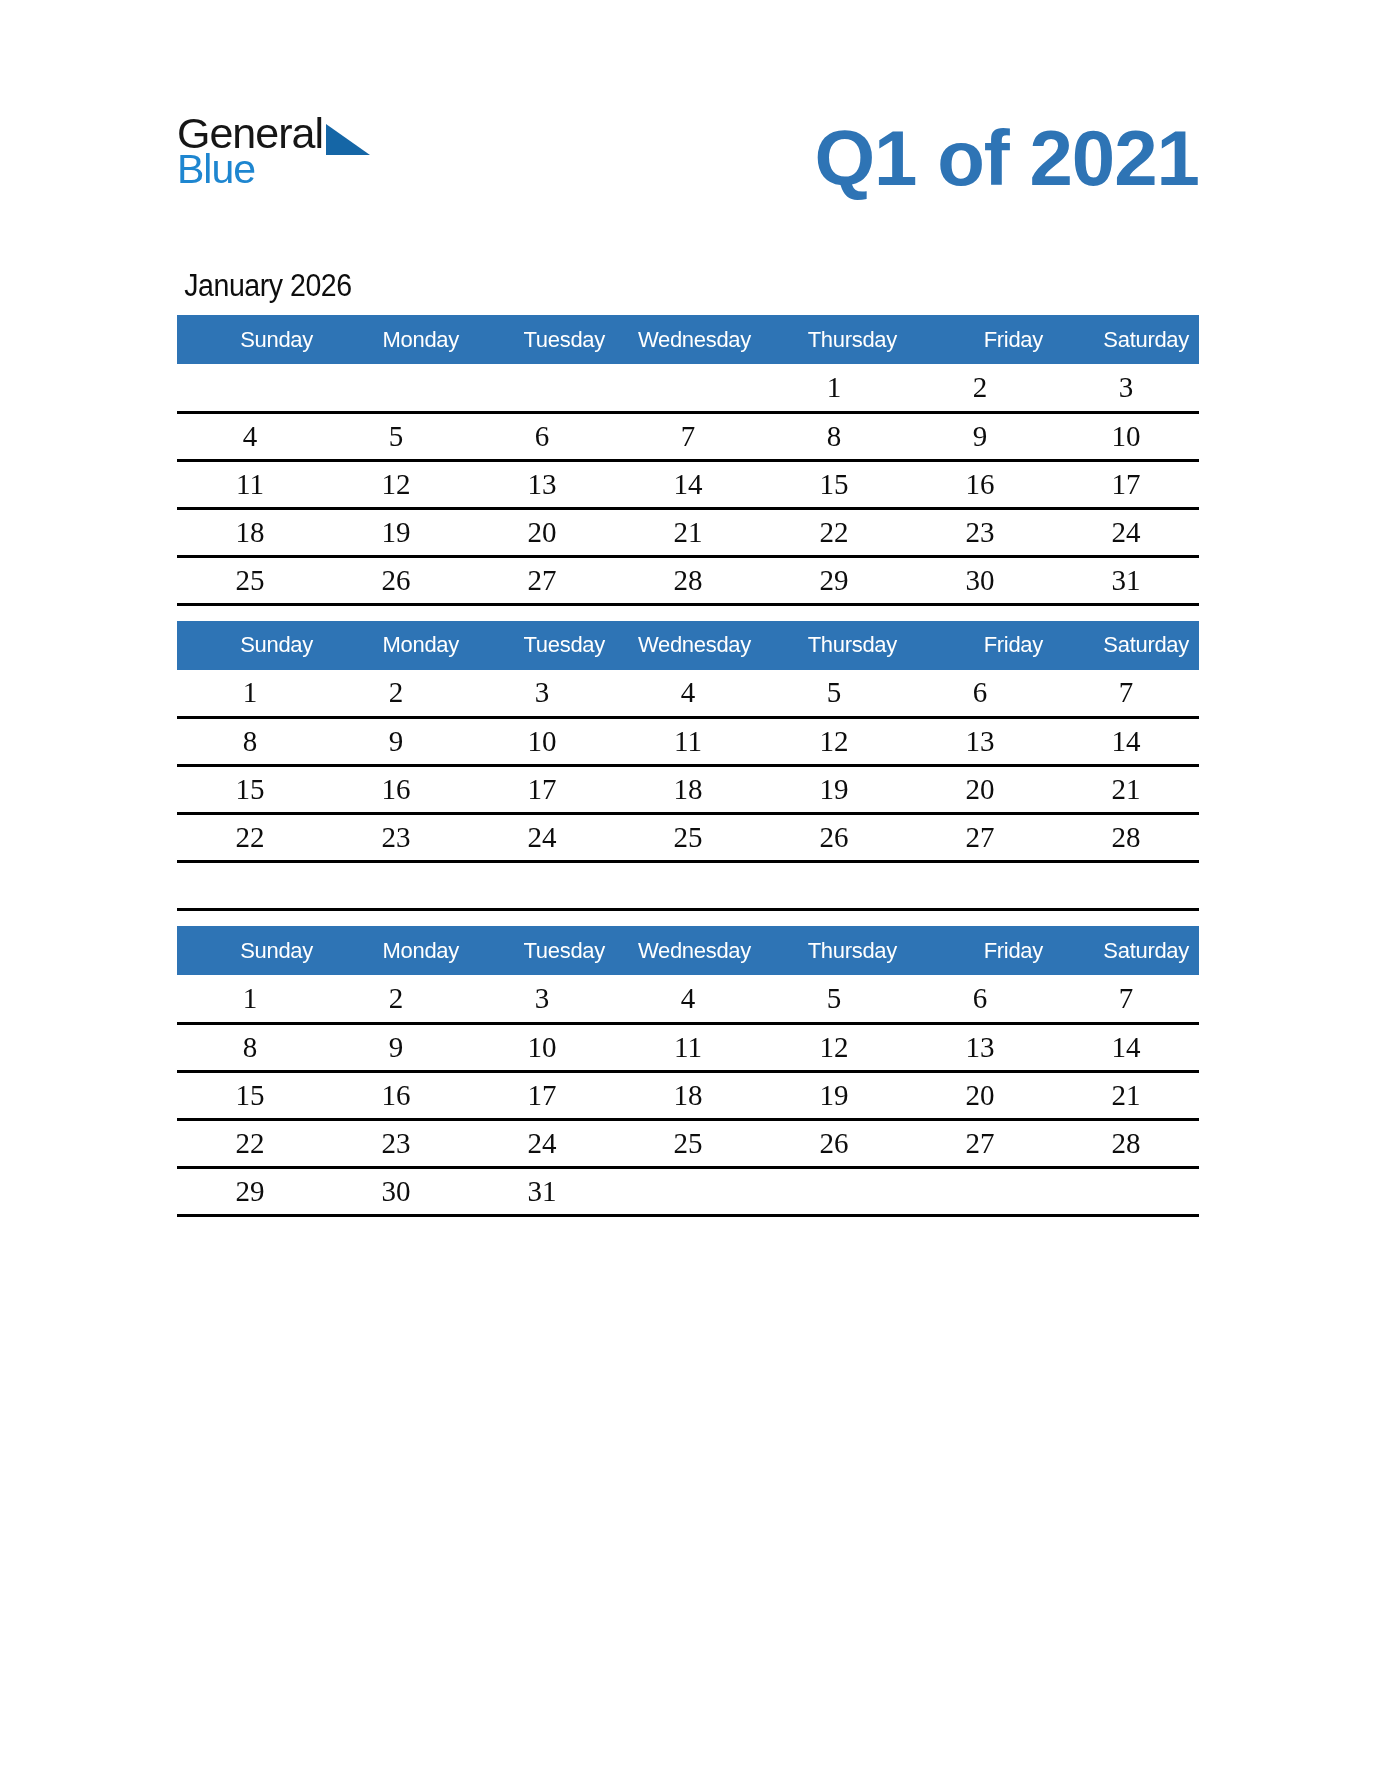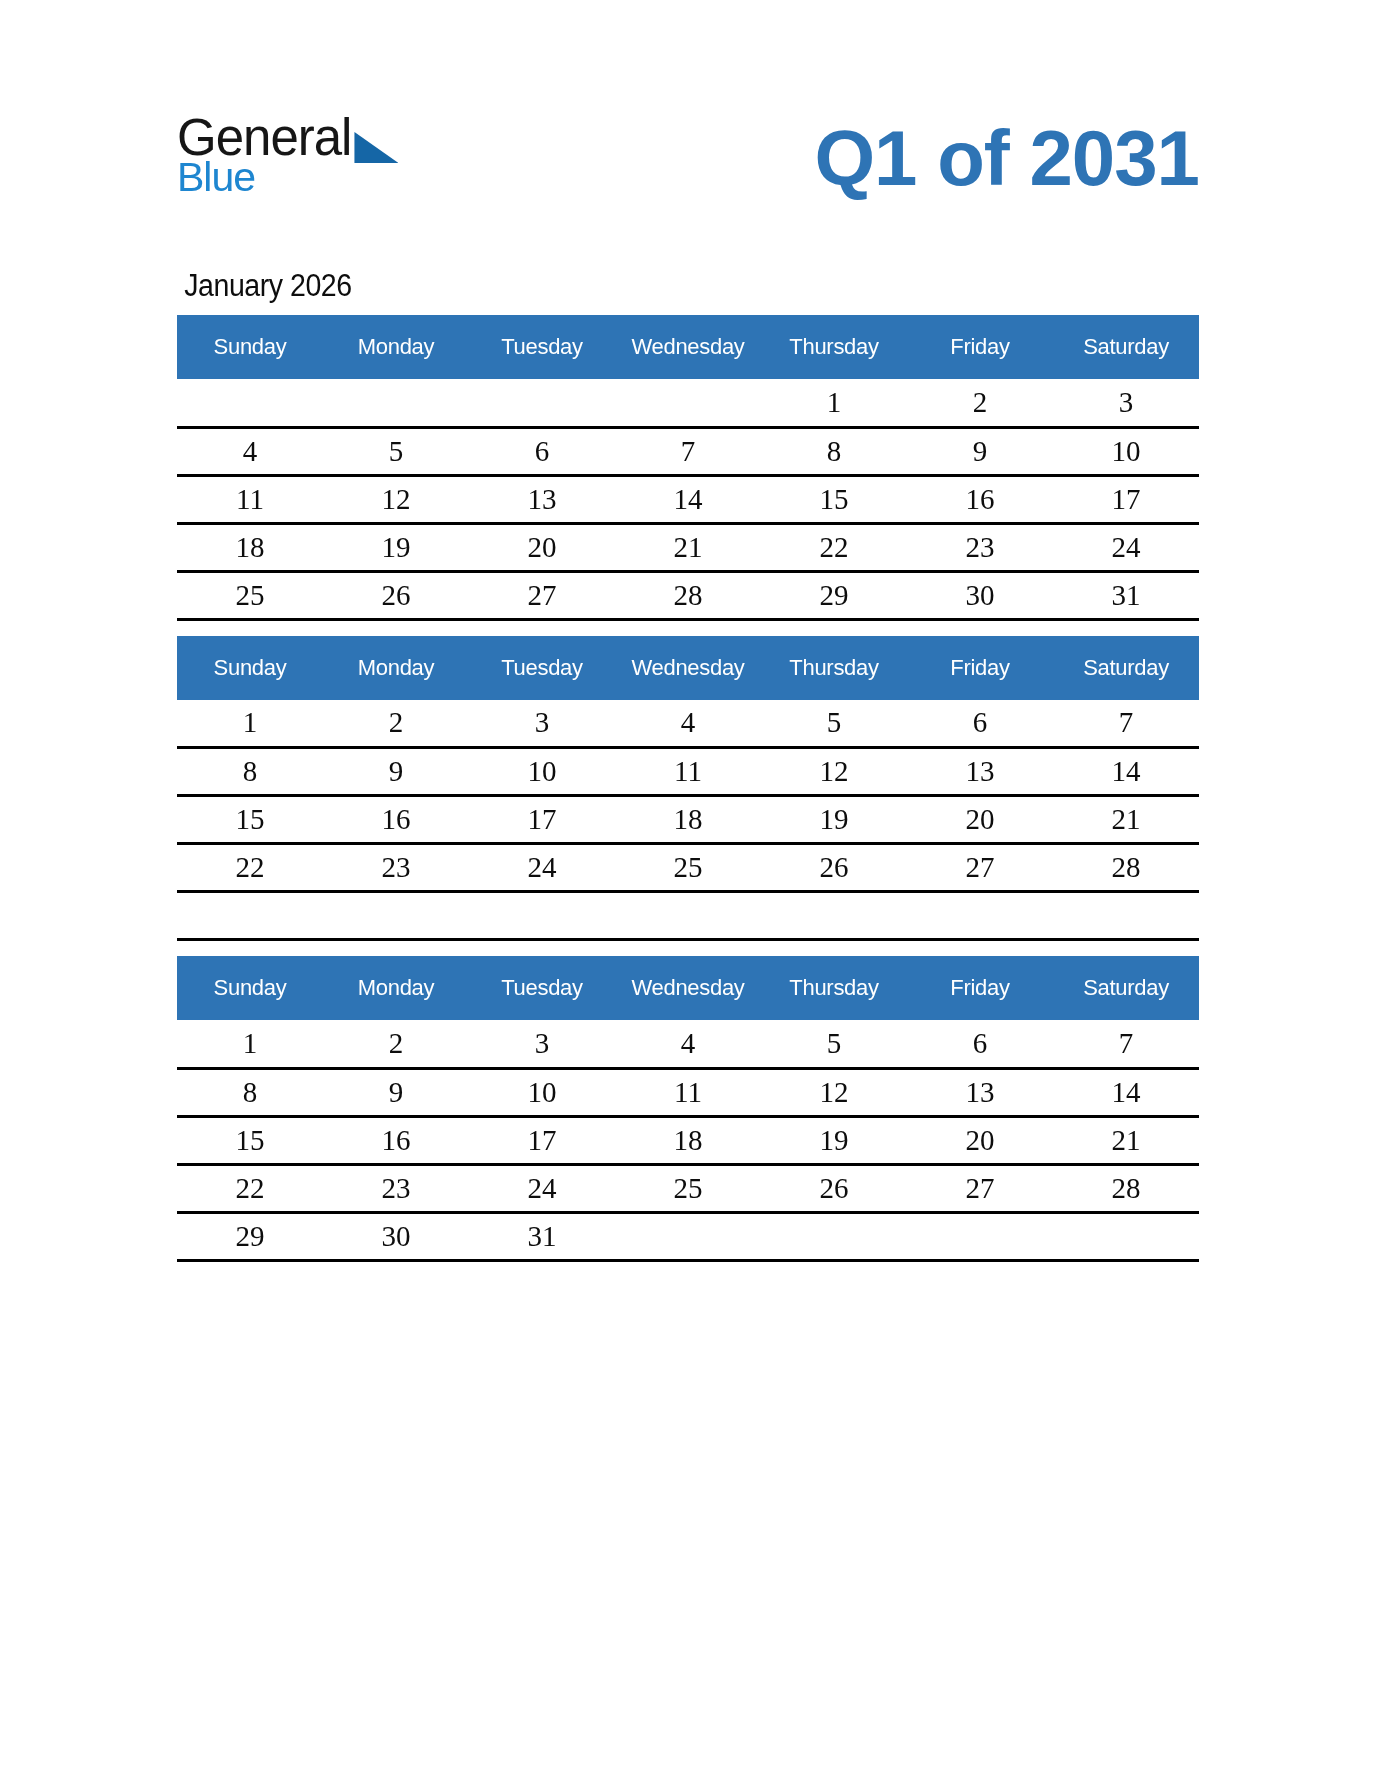--- a/index.html
+++ b/index.html
@@ -19,21 +19,21 @@
   }
   .content{width:1022px;margin-left:177px;}
   
   .header-row{
     margin-top:112px;height:96px;
     display:flex;justify-content:space-between;align-items:flex-start;
   }
   .logo{display:inline-block;line-height:1;}
   .logo-line1{display:flex;align-items:flex-end;}
   .logo-general{
-    font-size:51px;letter-spacing:-1px;color:#161616;
+    font-size:43px;letter-spacing:-1px;color:#161616;
     font-family:"Liberation Sans",sans-serif;line-height:1;
   }
   .logo-triangle{
     width:44px;height:31px;margin-left:3px;
     background:var(--logo-triangle);
     clip-path:polygon(0 0,100% 100%,0 100%);
   }
   .logo-line2{
     text-align:left;margin-top:-6px;padding-right:1px;
     font-size:41px;letter-spacing:-1px;color:var(--logo-blue);line-height:1;
@@ -49,22 +49,22 @@
   }
   .month-title > span{display:inline-block;transform:scaleX(0.92);transform-origin:center;}
   .month-jan .month-title{margin-top:60px;}
   .month-feb .month-title,.month-mar .month-title{margin-top:80px;}
   table.calendar{
     border-collapse:collapse;table-layout:fixed;width:1022px;margin-top:15px;
   }
   .month-jan table.calendar{margin-top:11px;}
   table.calendar th{
     background:var(--header-blue);color:#ffffff;
-    height:64px;font-weight:400;font-size:22px;letter-spacing:-0.3px;
-    text-align:center;vertical-align:middle;padding:0;
+    height:49px;font-weight:400;font-size:22px;letter-spacing:-0.3px;
+    text-align:right;vertical-align:middle;padding:10px;
   }
   table.calendar td{
     height:48px;border-bottom:3px solid #000000;
     text-align:center;vertical-align:middle;padding:0;
     font-family:"Liberation Serif",serif;font-size:29px;color:#0d0d0d;
   }
 </style>
 </head>
 <body>
 
@@ -72,21 +72,21 @@
   <div class="content">
 
     <div class="header-row">
       <div class="logo">
         <div class="logo-line1">
           <span class="logo-general">General</span>
           <span class="logo-triangle"></span>
         </div>
         <div class="logo-line2">Blue</div>
       </div>
-      <div class="quarter-title">Q1 of 2031</div>
+      <div class="quarter-title">Q1 of 2021</div>
     </div>
 
     <div class="month month-jan">
       <div class="month-title"><span>January 2026</span></div>
       <table class="calendar">
         <thead>
             <tr>
               <th>Sunday</th>
               <th>Monday</th>
               <th>Tuesday</th>

